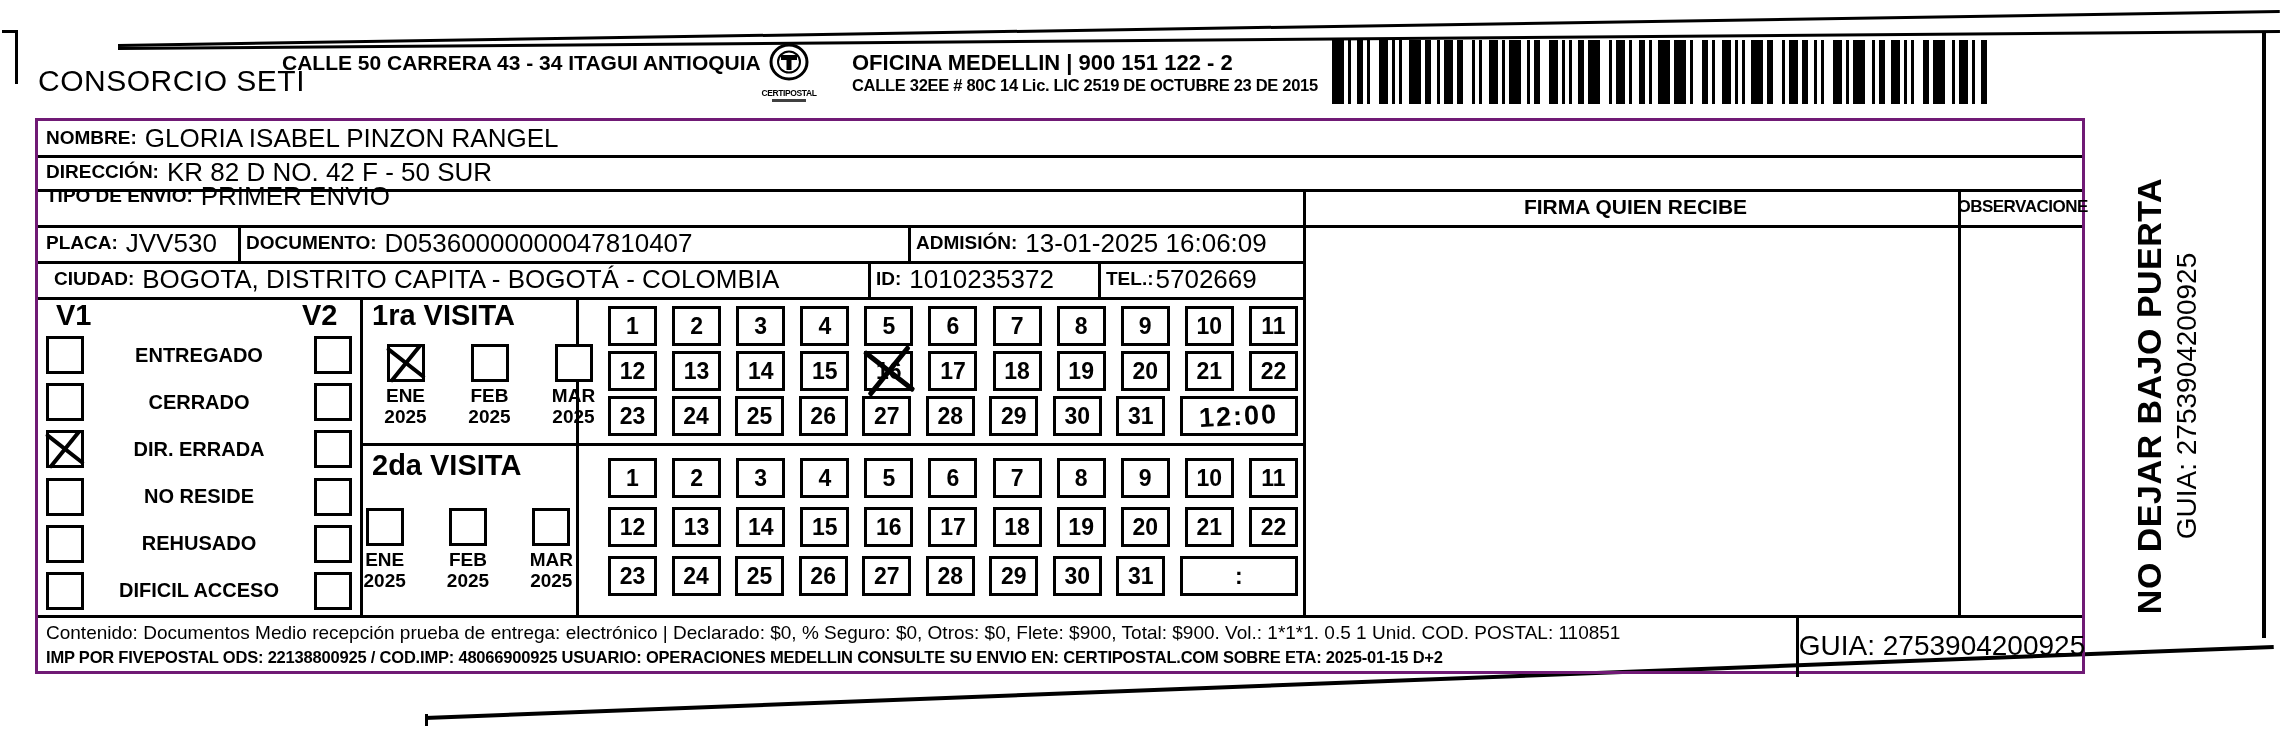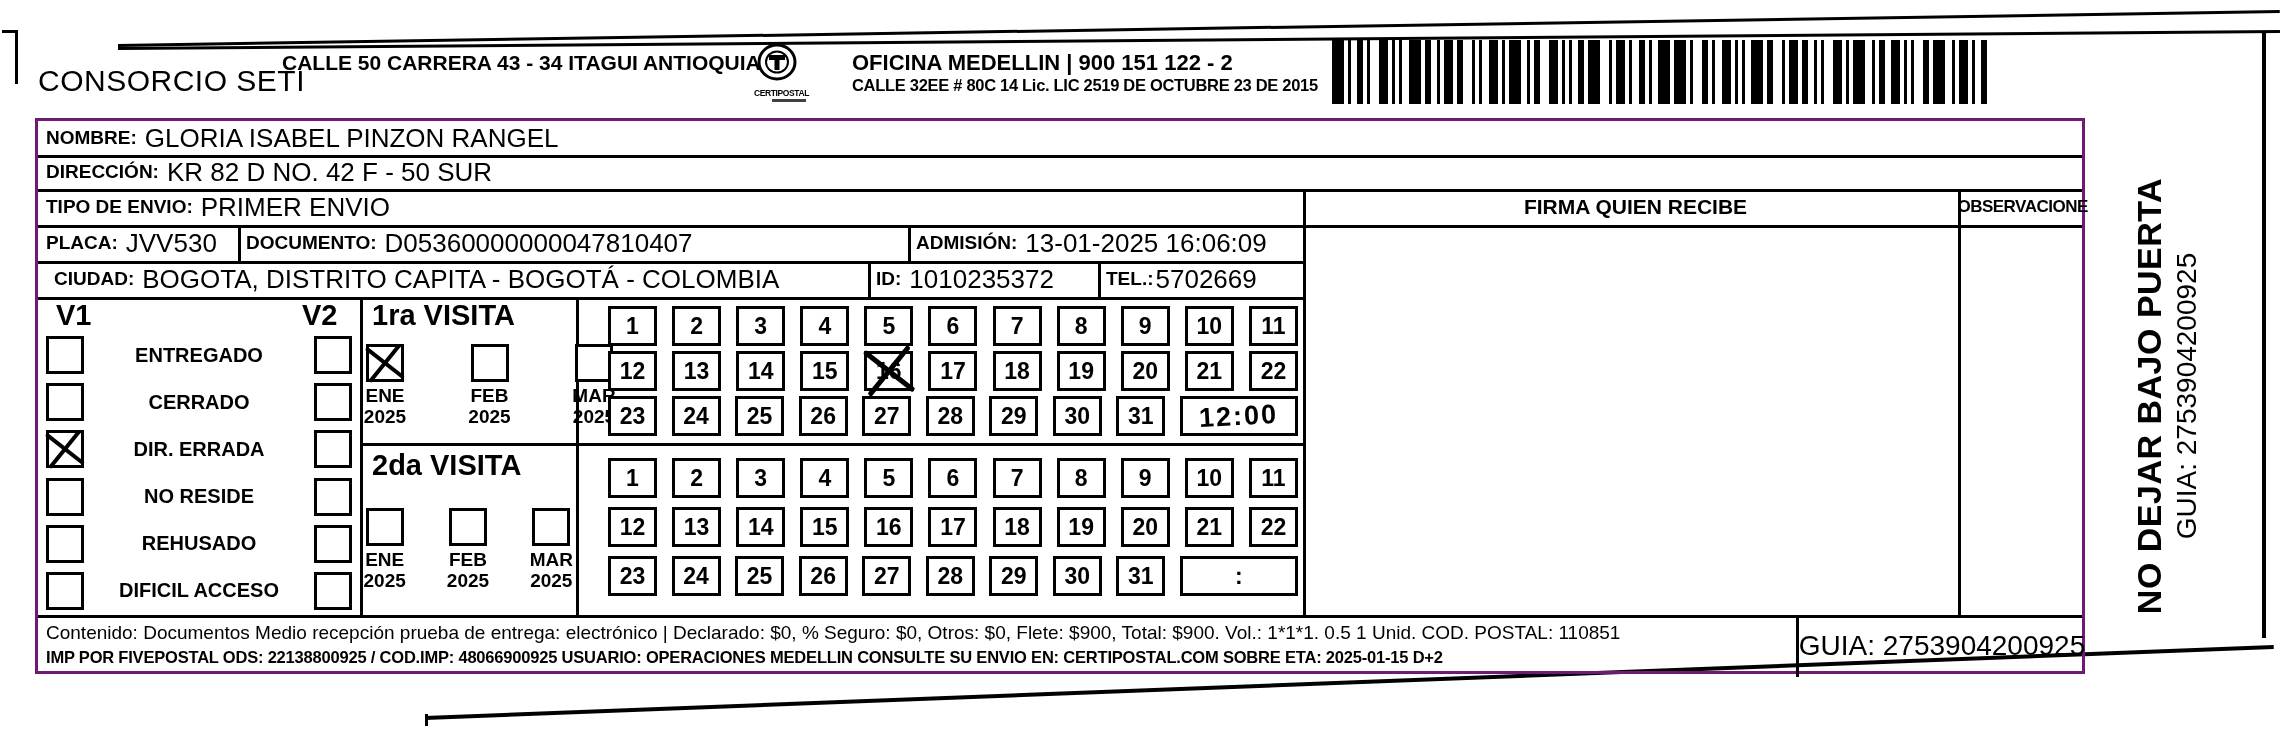--- a/index.html
+++ b/index.html
@@ -9,21 +9,21 @@
   
   .art{position:absolute;background:#000}
 
   
   .company{position:absolute;left:38px;top:64px;font-size:30px;letter-spacing:.5px;white-space:nowrap}
   .hdr-block{position:absolute;white-space:nowrap;line-height:1.2}
   .nit-block{left:282px;top:50px;font-size:21px;font-weight:bold}
   .office-block{left:852px;top:50px}
   .office-l1{font-size:22px;font-weight:bold}
   .office-l2{font-size:16.5px;font-weight:bold;letter-spacing:-.3px}
-  .logo{position:absolute;left:754px;top:42px;width:70px;text-align:left}
+  .logo{position:absolute;left:754px;top:42px;width:70px;text-align:center}
   .logo-caption{font-size:8.5px;font-weight:bold;letter-spacing:-.4px;margin-top:-2px}
   .logo-sub{margin:1px auto 0;width:34px;height:3px;background:#000;opacity:.75}
   .barcode{position:absolute;left:1332px;top:40px;width:676px;height:64px;overflow:hidden;white-space:nowrap}
   .bar{display:inline-block;background:#000;height:100%;vertical-align:top}
 
   
   .form{position:absolute;left:35px;top:118px;width:2050px;height:556px;
         border:3px solid #701a75;box-sizing:border-box}
   .hl{position:absolute;height:3px;background:#000}
   .vl{position:absolute;width:3px;background:#000}
@@ -41,21 +41,21 @@
 
   .cbx{position:relative;width:38px;height:38px;border:3px solid #000;box-sizing:border-box;background:#fff;flex:none}
   .xmark{position:absolute;inset:-5px;pointer-events:none}
   .xmark::before,.xmark::after{content:"";position:absolute;left:50%;top:50%;width:115%;height:4px;background:#000;border-radius:2px}
   .xmark::before{transform:translate(-50%,-50%) rotate(38deg)}
   .xmark::after{transform:translate(-50%,-50%) rotate(-51deg)}
 
   
   .visit{position:absolute;box-sizing:border-box}
   .visit-title{font-size:29px;font-weight:bold;padding:6px 0 0 12px}
-  .months{display:flex;justify-content:space-between;gap:34px;margin-top:12px}
+  .months{display:flex;justify-content:center;gap:34px;margin-top:12px}
   .month{display:flex;flex-direction:column;align-items:center;width:50px}
   .month .cbx{margin-bottom:4px}
   .month-lab{font-size:19px;font-weight:bold;line-height:1.1}
 
   
   .cal{position:absolute;left:538px;width:727px;box-sizing:border-box;padding-left:32px}
   .cal0{top:176px;height:146px;padding-top:9px}
   .cal1v{top:322px;height:172px;padding-top:15px}
   .dayrow{display:flex;justify-content:space-between;width:690px}
   .cal0 .dayrow{margin-bottom:5px}
@@ -134,21 +134,21 @@
     <div class="vl" style="left:1758px;top:494px;height:62px"></div>
 
     <div class="cell" style="top:0;left:0;width:2047px;height:34px">
       <span class="lab">NOMBRE:</span>
       <span class="val">GLORIA ISABEL PINZON RANGEL</span>
     </div>
     <div class="cell" style="top:34px;left:0;width:2047px;height:34px">
       <span class="lab">DIRECCIÓN:</span>
       <span class="val">KR 82 D NO. 42 F - 50 SUR</span>
     </div>
-    <div class="cell" style="top:68px;left:0;width:1528px;height:36px">
+    <div class="cell" style="top:57px;left:0;width:1528px;height:36px">
       <span class="lab">TIPO DE ENVIO:</span>
       <span class="val">PRIMER ENVIO</span>
     </div>
     <div class="cell center" style="top:68px;left:1265px;width:655px;height:36px;font-size:21px;font-weight:bold">
       <span>FIRMA QUIEN RECIBE</span>
     </div>
     <div class="cell center" style="top:68px;left:1920px;width:130px;height:36px;font-size:17px;font-weight:bold;letter-spacing:-0.5px">
       <span>OBSERVACIONES</span>
     </div>
     <div class="cell" style="top:104px;left:1265px;width:655px;height:390px"></div>

